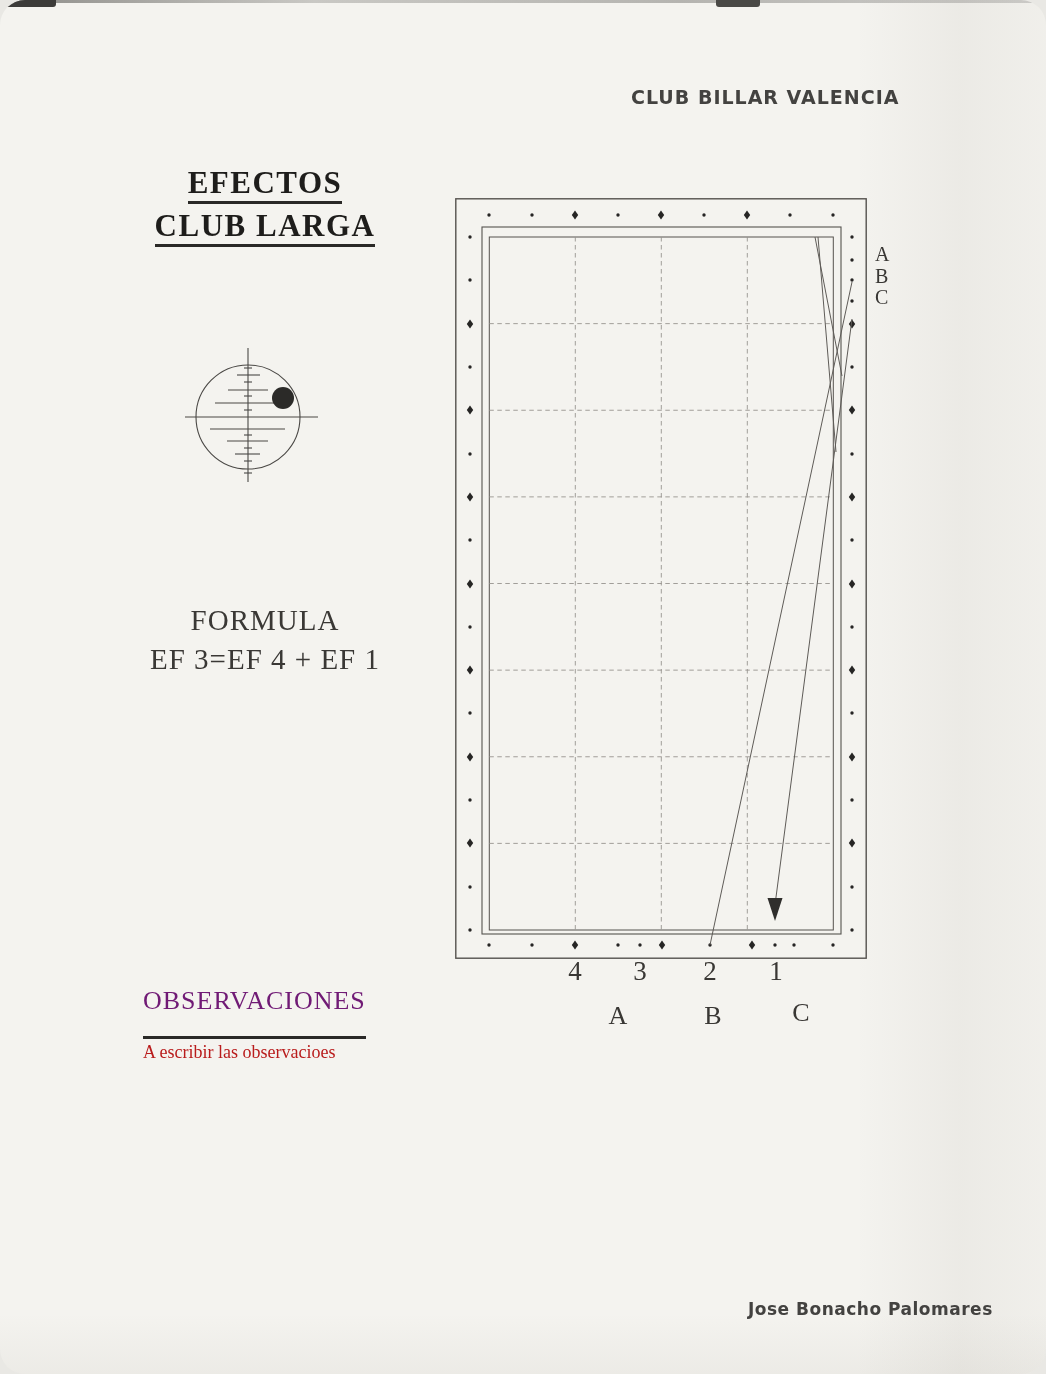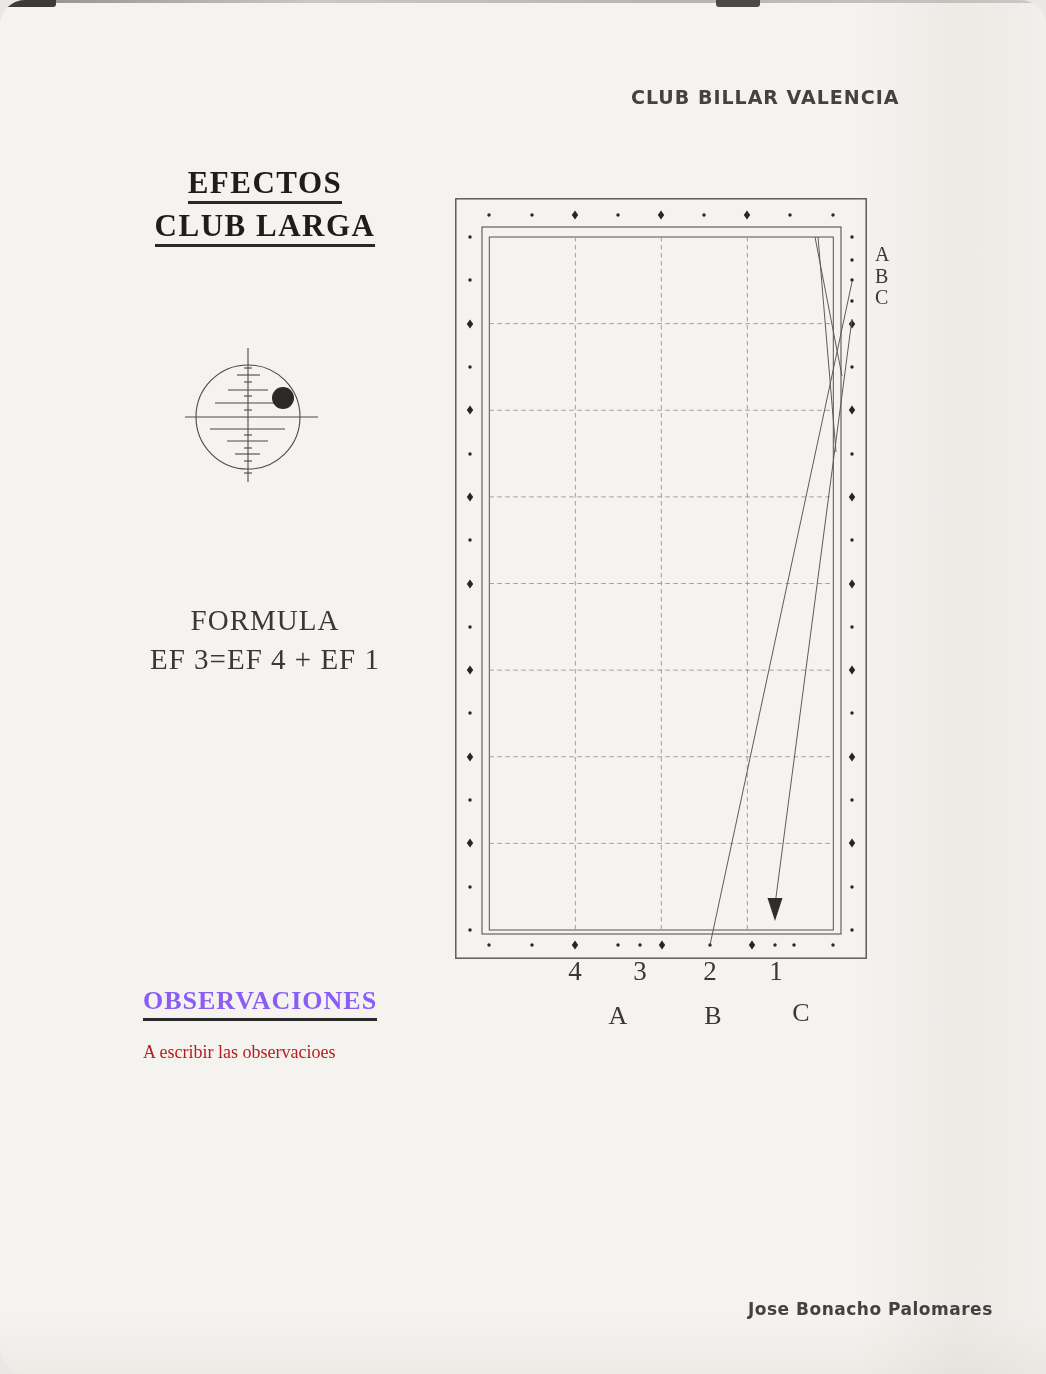--- a/index.html
+++ b/index.html
@@ -26,22 +26,22 @@
 
   .title-block{position:absolute;left:55px;top:166px;width:420px;text-align:center;}
   .title-line{display:inline-block;font-weight:bold;font-size:31px;letter-spacing:1.5px;color:#1e1d1b;
     border-bottom:3px solid #2a2927;padding-bottom:1px;margin-bottom:5px;line-height:34px;}
 
   .formula-block{position:absolute;left:55px;top:584px;width:420px;text-align:center;color:#3a3835;margin-top:17px;}
   .formula-heading{font-size:29px;letter-spacing:1px;line-height:39px;}
   .formula-line{font-size:29px;letter-spacing:1px;line-height:39px;}
 
   .obs-block{position:absolute;left:143px;top:986px;width:420px;}
-  .obs-heading{display:inline-block;font-weight:bold;font-size:26px;letter-spacing:1px;color:#8b5cf6;
-    border-bottom:3px solid #2a2927;padding-bottom:2px;}
+  .obs-heading{display:inline-block;font-weight:normal;font-size:26px;letter-spacing:1px;color:#701a75;
+    border-bottom:3px solid #2a2927;padding-bottom:20px;}
   .obs-note{position:absolute;left:143px;top:1042px;font-size:18px;color:#b91c1c;}
 
   .cueball{position:absolute;left:180px;top:342px;}
 
   .table-svg{position:absolute;left:455px;top:198px;}
 
   .lbl{position:absolute;transform:translateX(-50%);color:#393734;}
   .num-lbl{top:956px;font-size:27px;}
   .let-lbl{top:1001px;font-size:26px;}
   .right-letters{position:absolute;left:875px;top:244px;font-size:20px;line-height:21.5px;color:#393734;}

